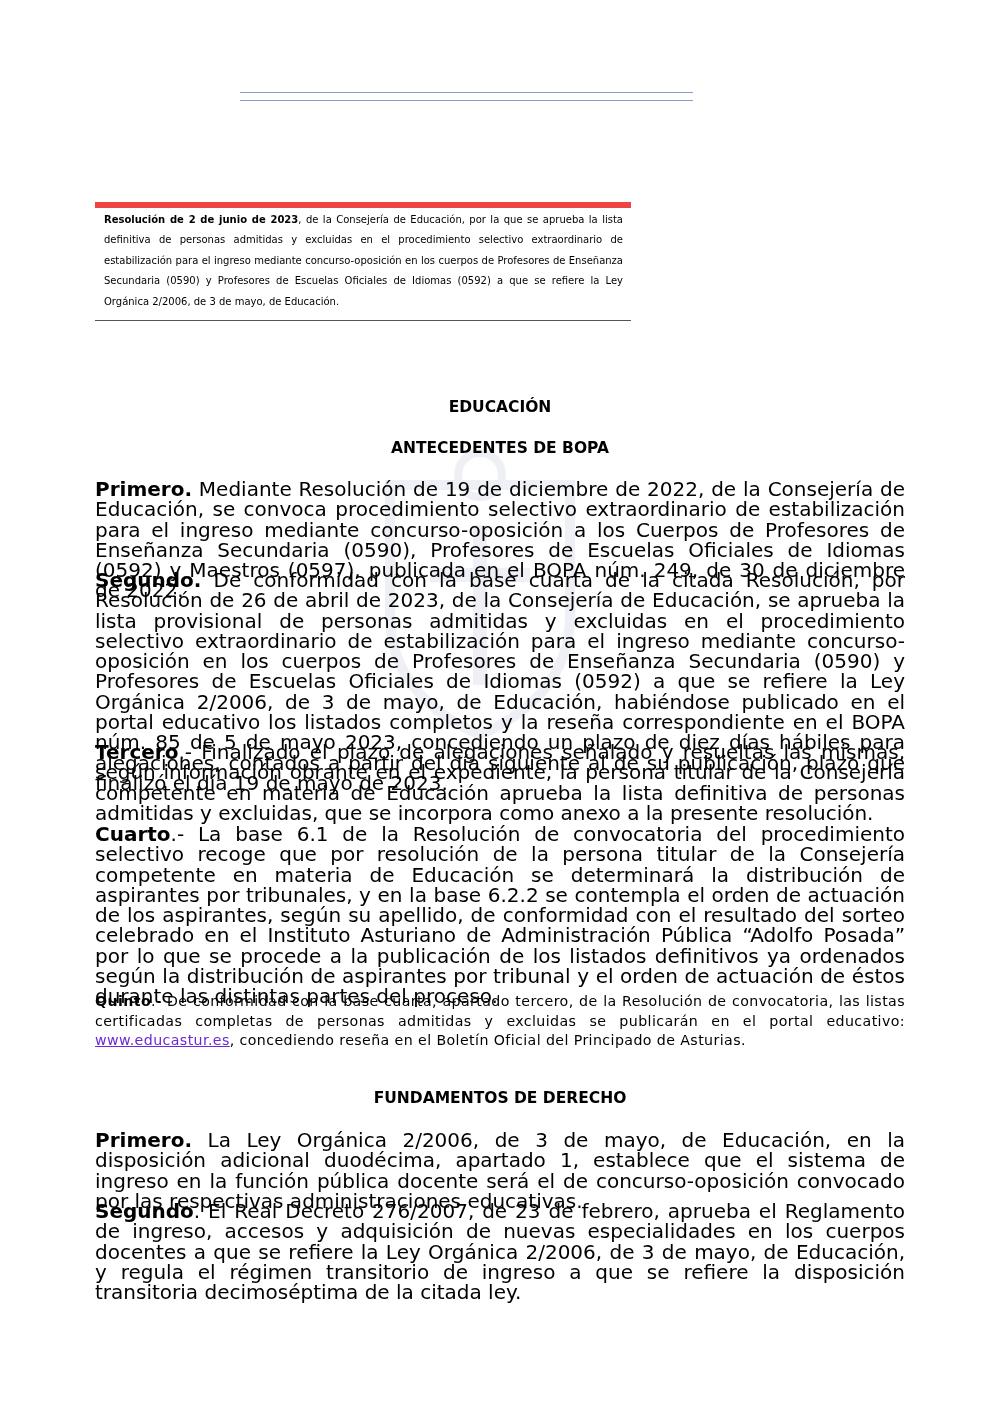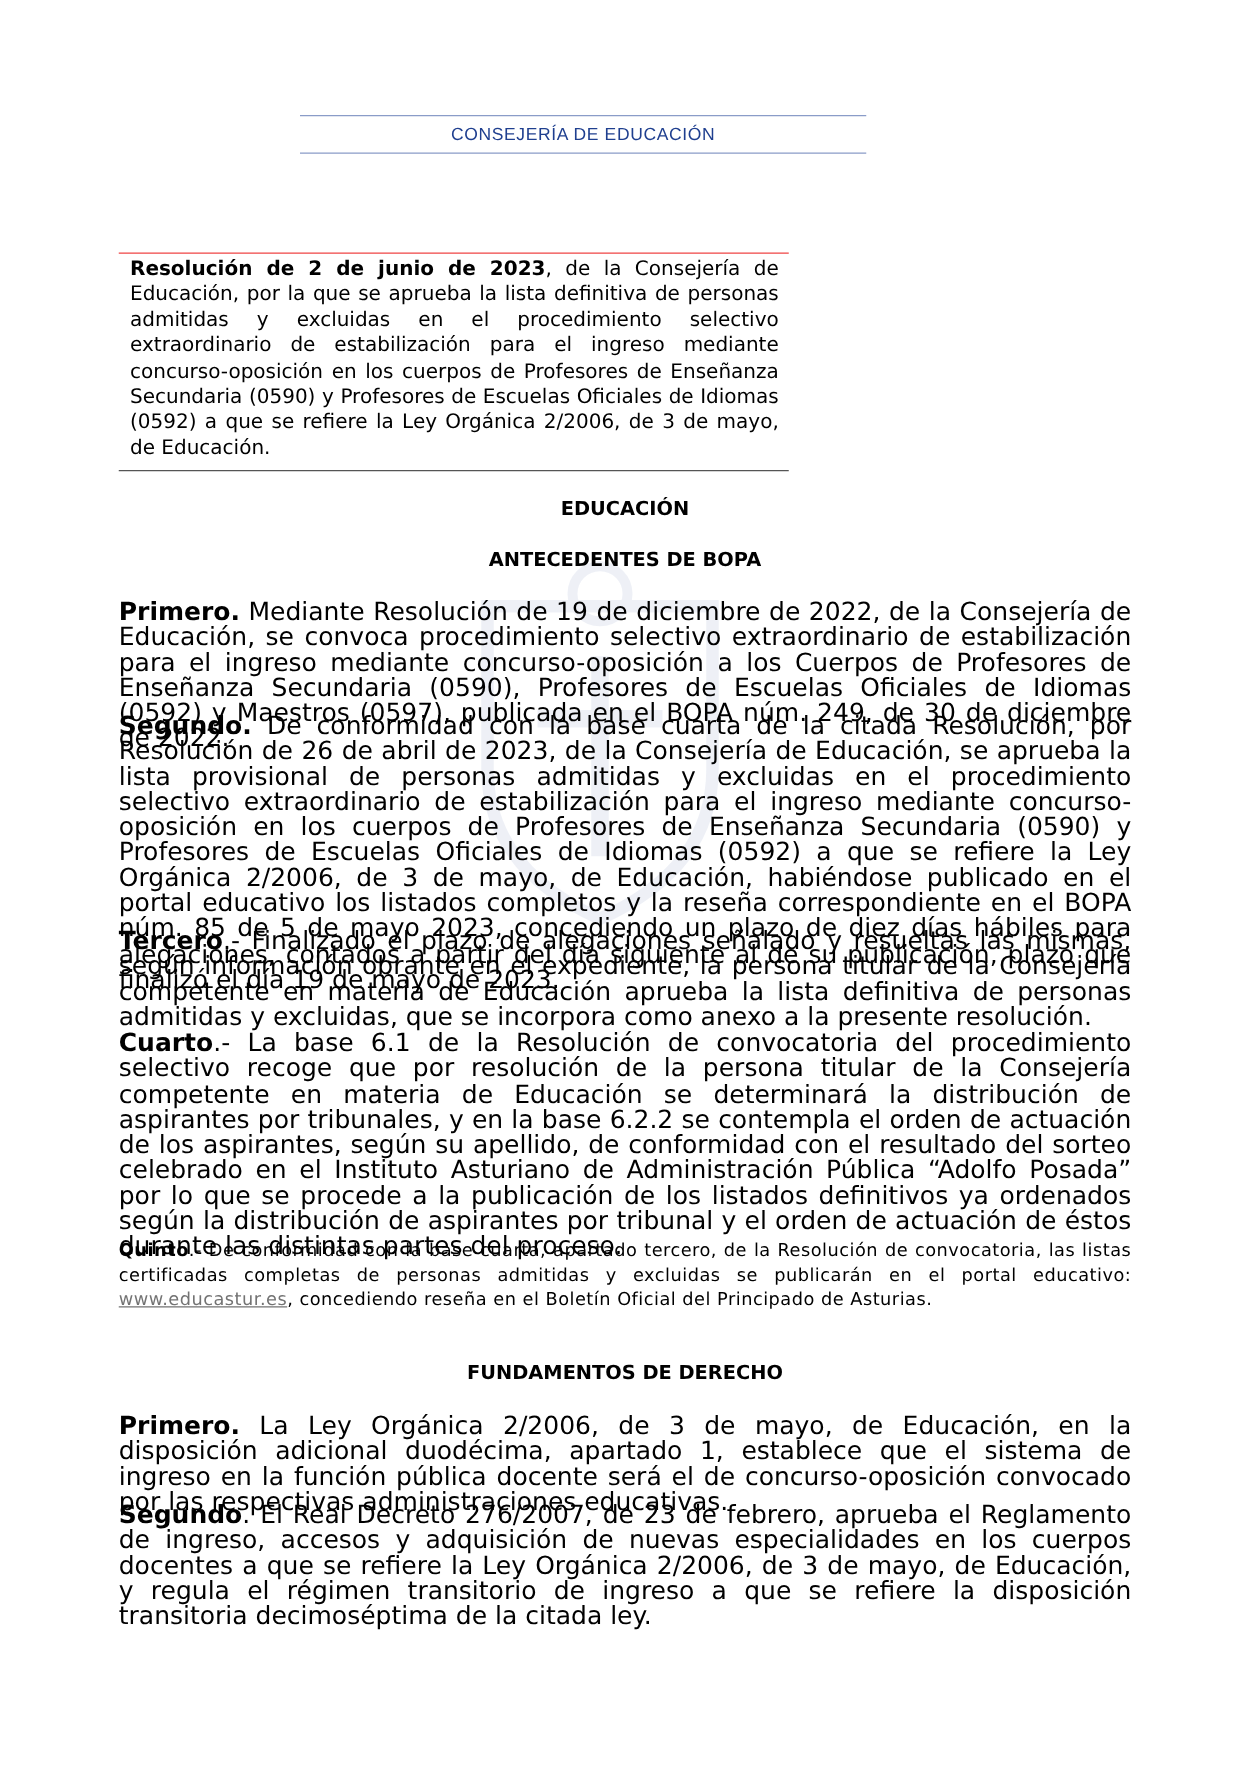--- a/index.html
+++ b/index.html
@@ -8,43 +8,42 @@
   .watermark { position: absolute; left: 330px; top: 445px; width: 300px; height: 300px;
                opacity: 0.07; pointer-events: none; }
   .header { position: absolute; left: 240px; top: 82px; width: 453px; text-align: center; }
   .header-title { color: #1f3f8f; font-family: "Liberation Sans", sans-serif;
                   font-size: 19px; font-variant: small-caps; letter-spacing: 0.3px; }
   .header-rule { border-top: 1px solid #8a9cc8; margin-top: 10px; }
   .header-sub { color: #1f3f8f; font-family: "Liberation Sans", sans-serif;
                 font-size: 14px; letter-spacing: 0.5px; margin-top: 6px; }
   .header-rule2 { border-top: 1px solid #8a9cc8; margin-top: 7px; }
   .abstract { position: absolute; left: 95px; top: 202px; width: 536px;
-              border-top: 1px solid #ef4444; border-bottom: 1px solid #555;
+              border-top: 6px solid #ef4444; border-bottom: 1px solid #555;
               padding: 2px 8px 8px 9px; box-sizing: border-box;
-              font-size: 16px; line-height: 20.4px; text-align: justify; }
+              font-size: 10px; line-height: 20.4px; text-align: justify; }
   .section-heading { position: absolute; left: 95px; width: 810px; text-align: center;
                      font-weight: bold; font-size: 15.5px; }
   .para { position: absolute; left: 95px; width: 810px; font-size: 20px;
           line-height: 20.3px; text-align: justify; }
   .para b { font-weight: bold; }
   .para-small { font-size: 14.2px; line-height: 19.5px; letter-spacing: 0.4px; }
-  a.link { color: #737373; text-decoration: underline; }
+  a.link { color: #6d28d9; text-decoration: underline; }
 </style>
 </head>
 <body>
 
 <svg class="watermark" viewBox="0 0 300 300">
   <path d="M60 40 L240 40 L240 170 Q240 250 150 290 Q60 250 60 170 Z" fill="none" stroke="#1f3f8f" stroke-width="10"></path>
   <circle cx="150" cy="30" r="22" fill="none" stroke="#1f3f8f" stroke-width="8"></circle>
   <path d="M150 80 L150 240 M100 130 L200 130" stroke="#1f3f8f" stroke-width="14"></path>
 </svg>
 
 <div class="header">
   <div class="header-rule"></div>
-  <div class="header-sub">CONSEJERÍA DE EDUCACIÓN</div>
   <div class="header-rule2"></div>
 </div>
 
 <div class="abstract">
   <b>Resolución de 2 de junio de 2023</b><span>, de la Consejería de Educación, por la que se aprueba la lista definitiva de personas admitidas y excluidas en el procedimiento selectivo extraordinario de estabilización para el ingreso mediante concurso-oposición en los cuerpos de Profesores de Enseñanza Secundaria (0590) y Profesores de Escuelas Oficiales de Idiomas (0592) a que se refiere la Ley Orgánica 2/2006, de 3 de mayo, de Educación.</span>
 </div>
 
 <div class="section-heading" style="top:398px">EDUCACIÓN</div>
 <div class="section-heading" style="top:439px">ANTECEDENTES DE BOPA</div>
 

